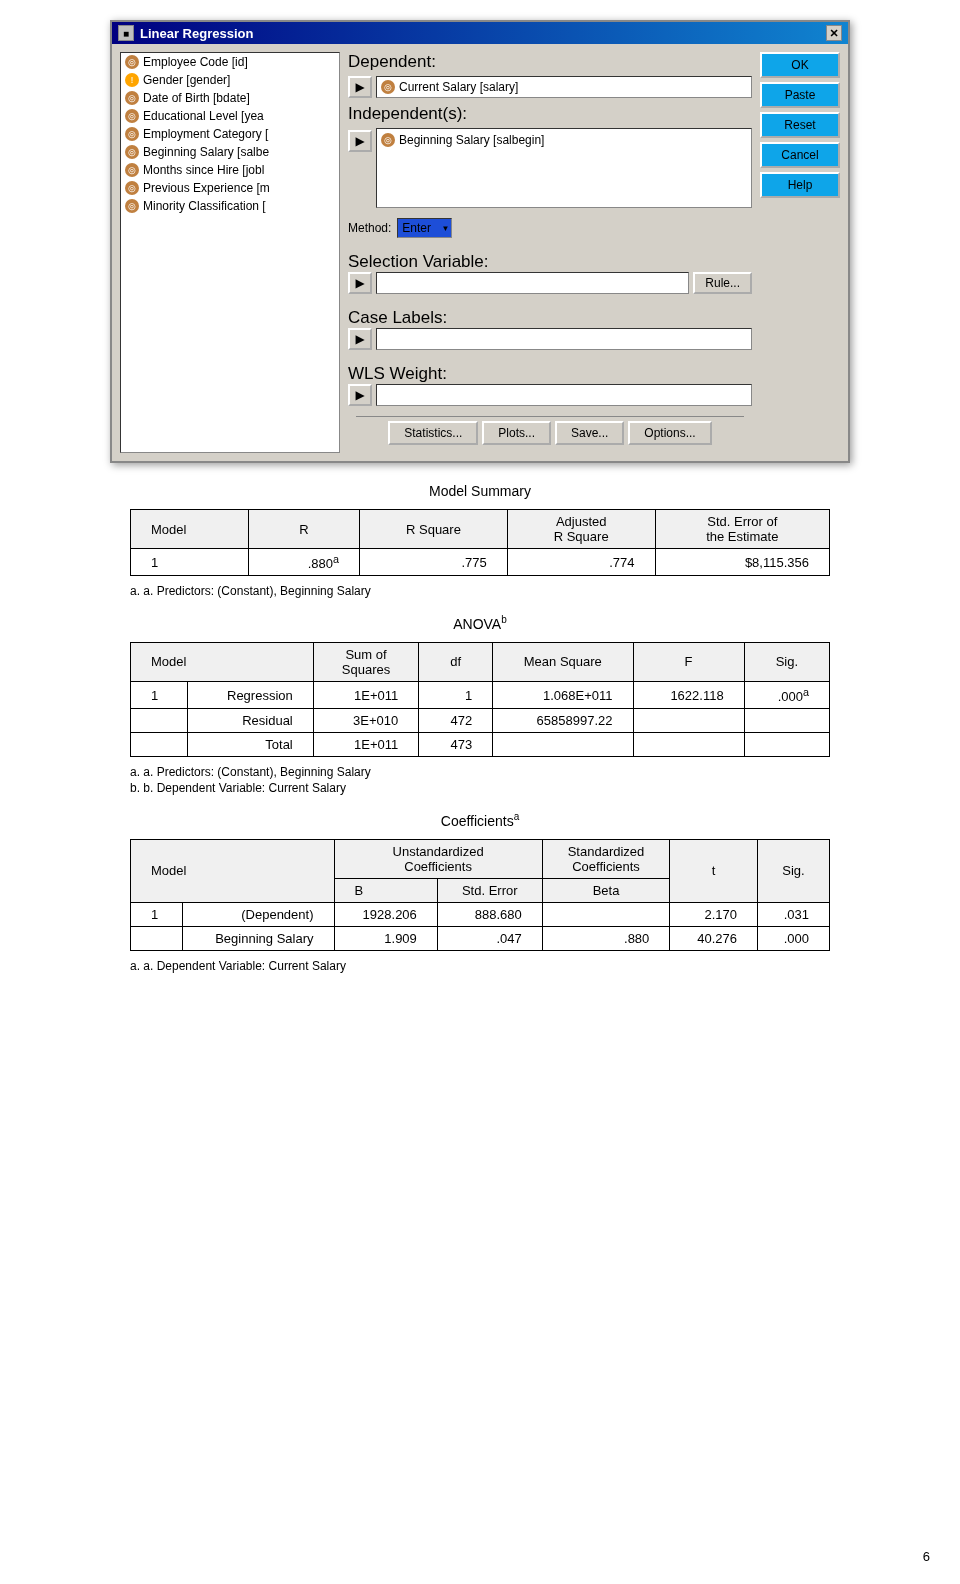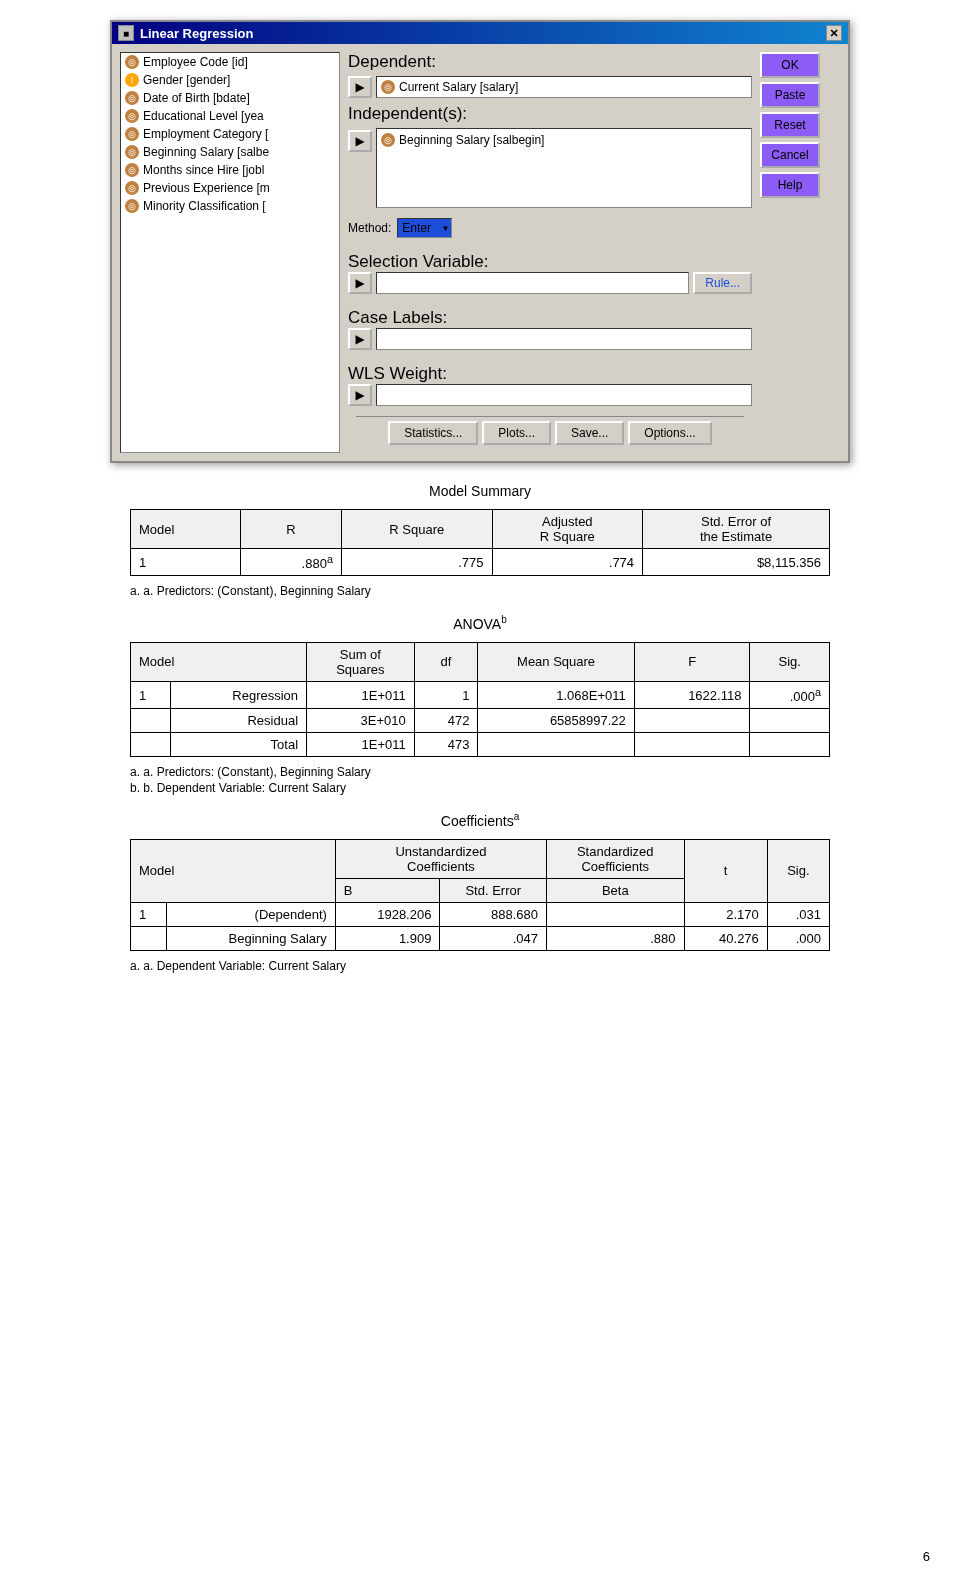--- a/index.html
+++ b/index.html
@@ -248,39 +248,39 @@
       padding: 2px 4px;
       font-size: 12px;
     }
 
     .rule-btn {
       background: #d4d0c8;
       border: 2px outset #fff;
       padding: 2px 10px;
       font-size: 12px;
       cursor: pointer;
-      color: #1d4ed8;
+      color: #000000;
     }
 
     
     .right-panel {
       display: flex;
       flex-direction: column;
       gap: 4px;
       width: 80px;
     }
 
     .action-btn {
-      background: #8b5cf6;
+      background: #0ea5e9;
       border: 2px outset #fff;
       padding: 4px 8px;
       font-size: 12px;
       cursor: pointer;
       text-align: center;
-      width: 60px;
+      width: 80px;
     }
 
     
     .dialog-footer {
       padding: 4px 8px 8px;
       display: flex;
       justify-content: center;
       gap: 4px;
       border-top: 1px solid #888;
       margin: 0 8px;
@@ -314,21 +314,21 @@
 
     table {
       border-collapse: collapse;
       width: 100%;
       font-size: 13px;
       margin: 8px 0;
     }
 
     table th, table td {
       border: 1px solid #000;
-      padding: 4px 8px;
+      padding: 4px 20px;
       text-align: right;
     }
 
     table th {
       background: #f0f0f0;
       font-weight: normal;
       text-align: center;
     }
 
     table td:first-child, table th:first-child {

